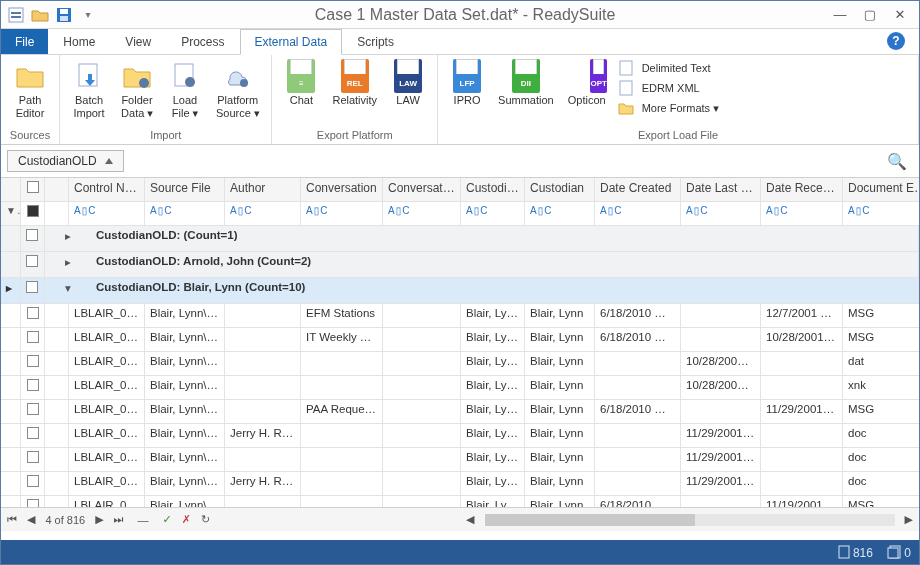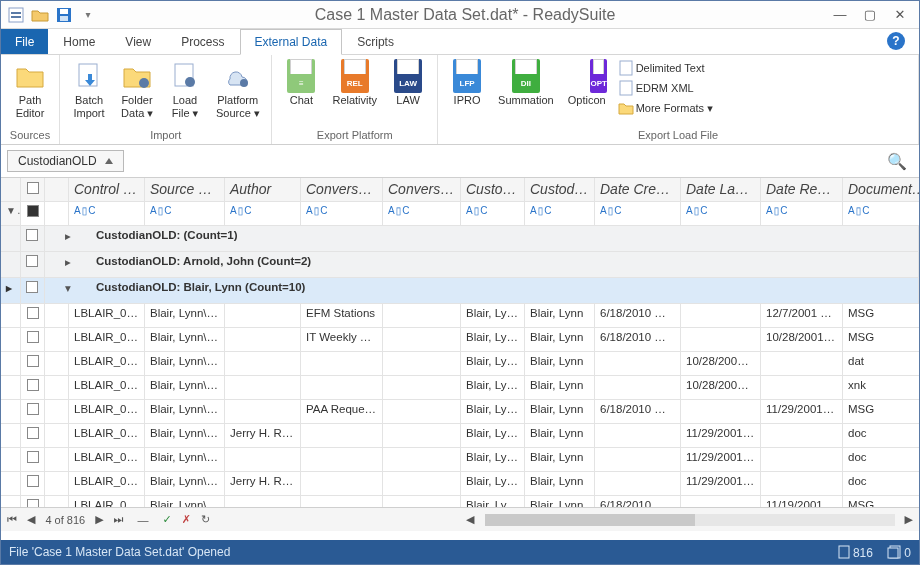--- a/index.html
+++ b/index.html
@@ -109,21 +109,21 @@
     width: 32px;
     height: 32px;
     margin-bottom: 2px;
     display: flex;
     align-items: center;
     justify-content: center;
     font-size: 20px;
   }
 
   .small-list { display: flex; flex-direction: column; gap: 2px; padding-top: 2px; }
-  .small-item { display: flex; align-items: center; gap: 2px; font-size: 11px; color: #333; padding: 1px 4px; }
+  .small-item { display: flex; align-items: center; gap: 8px; font-size: 11px; color: #333; padding: 1px 4px; }
   .small-item .sicon { width: 16px; height: 16px; display: inline-flex; align-items: center; justify-content: center; font-size: 12px; }
 
   
   .badge {
     width: 28px; height: 34px; border-radius: 2px; display: flex; flex-direction: column; align-items: center; justify-content: flex-end;
     color: #fff; font-size: 8px; font-weight: bold; position: relative;
   }
   .badge::before {
     content: ""; position: absolute; top: 0; left: 3px; right: 3px; height: 14px; background: #fff; border: 1px solid #d0d0d0; border-bottom: none;
   }
@@ -159,21 +159,21 @@
   .hd, .fc, .gc, .rc {
     border-right: 1px solid #e3e3e3;
     border-bottom: 1px solid #e3e3e3;
     padding: 3px 5px;
     height: 24px;
     overflow: hidden;
     white-space: nowrap;
     text-overflow: ellipsis;
     font-size: 11.5px;
   }
-  .grid-head .hd { background: #f5f5f5; color: #444; font-size: 14px; font-style: italic; }
+  .grid-head .hd { background: #f5f5f5; color: #444; font-size: 12px; }
   .grid-filter .fc { background: #fff; color: #2a74c9; font-size: 10px; letter-spacing: 1px; }
   .grid-filter .fc:first-child { background: #f5f5f5; color: #555; }
   .grid-group { grid-template-columns: 20px 24px 46px 1fr; background: #f1f2f3; }
   .grid-group.active { background: #dbeaf9; }
   .grid-group .gc { font-weight: bold; color: #333; height: 26px; }
   .gc.expander { text-align: center; color: #555; font-weight: normal; }
   .grid-group .gc:nth-child(3) { border-right: none; }
   .rc.check, .hd.check, .fc.check { text-align: center; }
   .chkbox { width: 12px; height: 12px; border: 1px solid #888; display: inline-block; background: #fff; }
   .rownav {
@@ -622,21 +622,20 @@
     <div style="flex:1;"></div>
     <span>◀</span>
     <div style="width:410px;height:12px;background:#e6e6e6;position:relative;">
       <div style="position:absolute;left:0;top:0;height:12px;width:210px;background:#c9c9c9;"></div>
     </div>
     <span>▶</span>
   </div>
 </div>
 
 <div class="statusbar">
-  <span>File 'Case 1 Master Data Set.dat' Opened</span>
   <div class="right">
     <span>
       <svg width="12" height="14" style="display:inline;vertical-align:-2px;">
           <rect x="1" y="1" width="10" height="12" fill="none" stroke="#d7e6f5"></rect>
         </svg>
       <span>816</span>
     </span>
     <span>
       <svg width="14" height="14" style="display:inline;vertical-align:-2px;">
           <rect x="3" y="1" width="10" height="12" fill="none" stroke="#d7e6f5"></rect>

